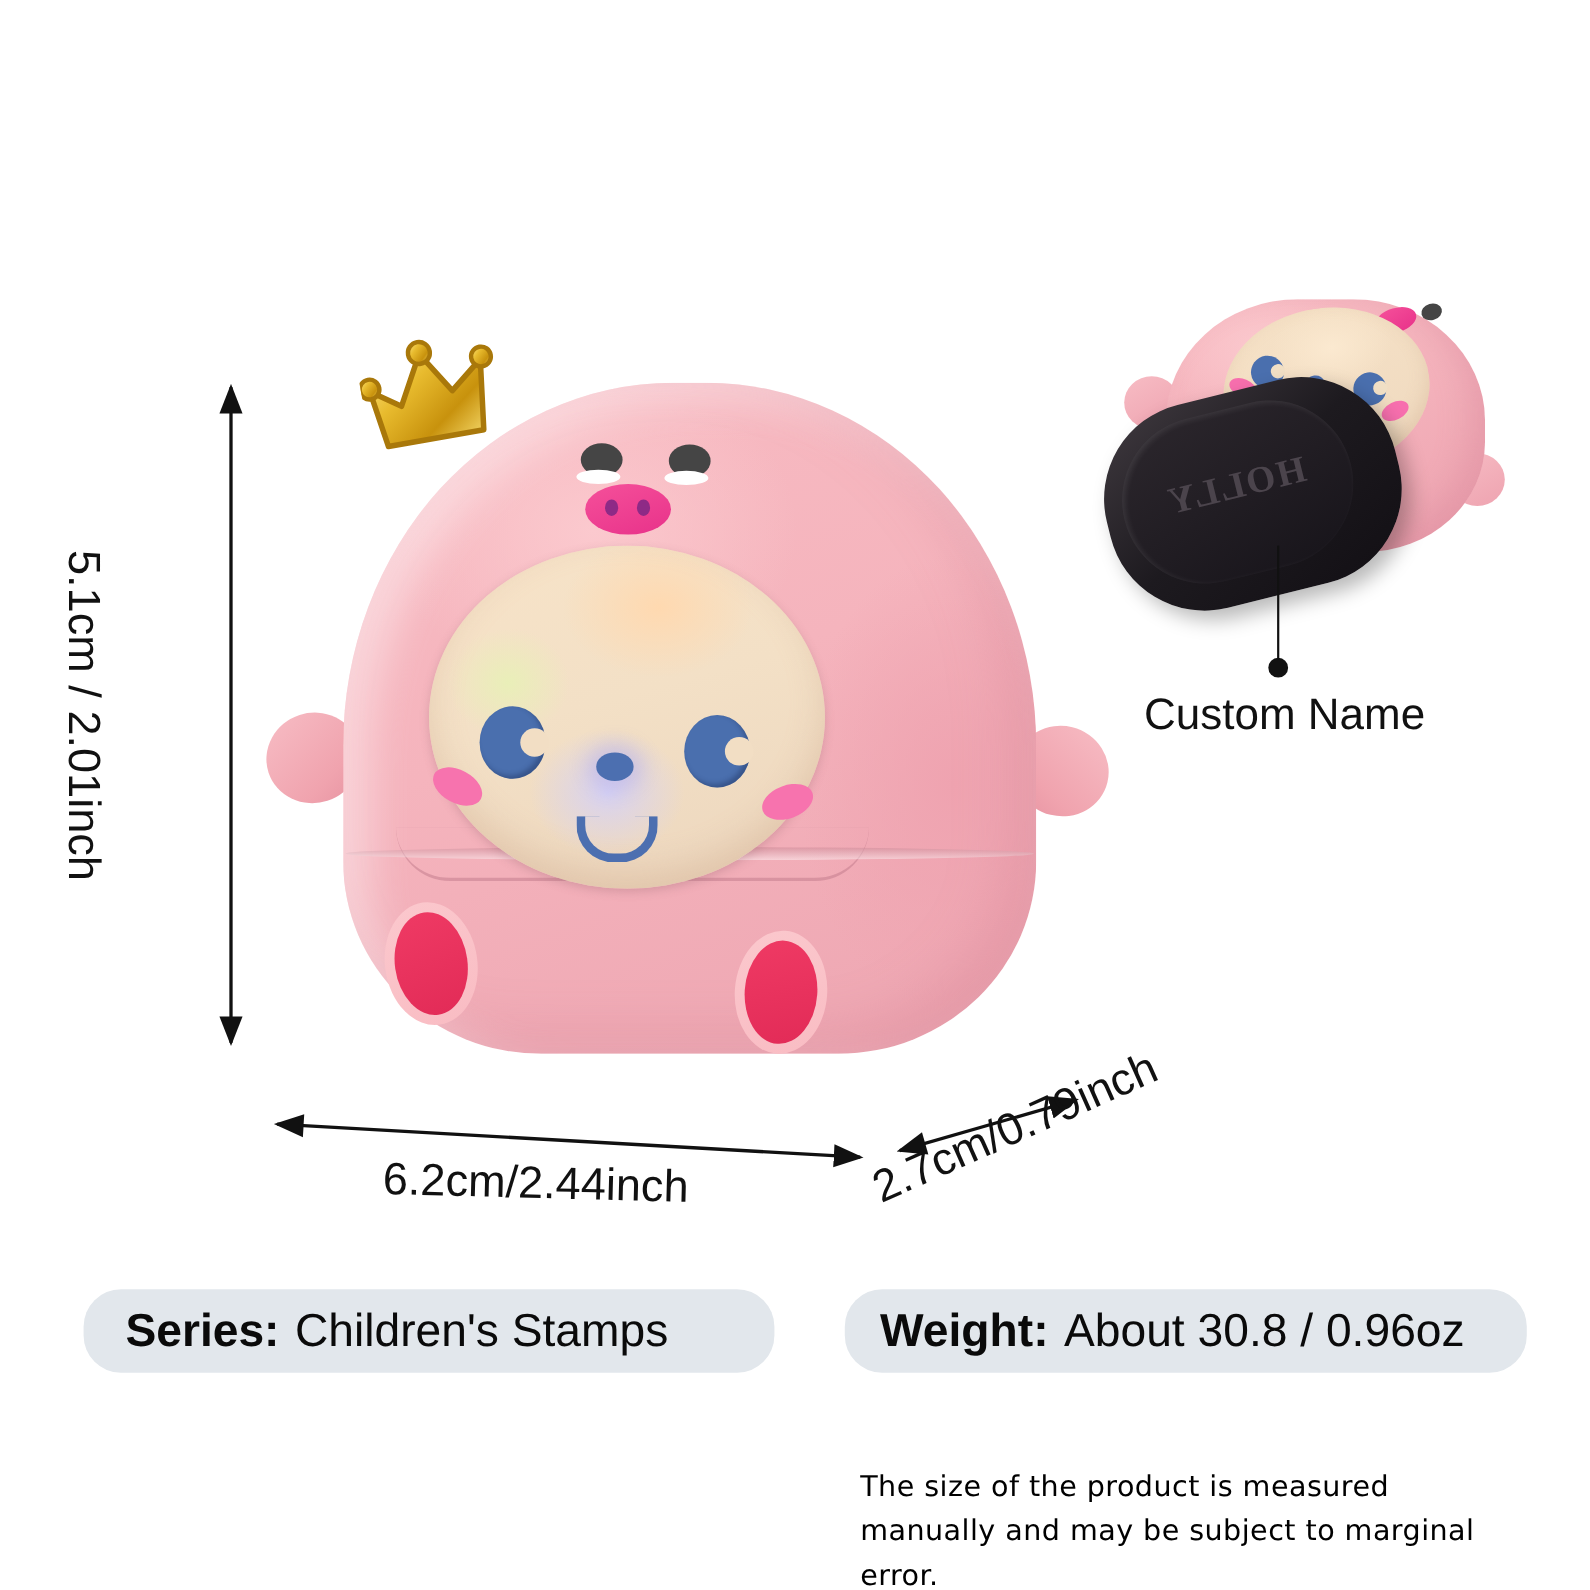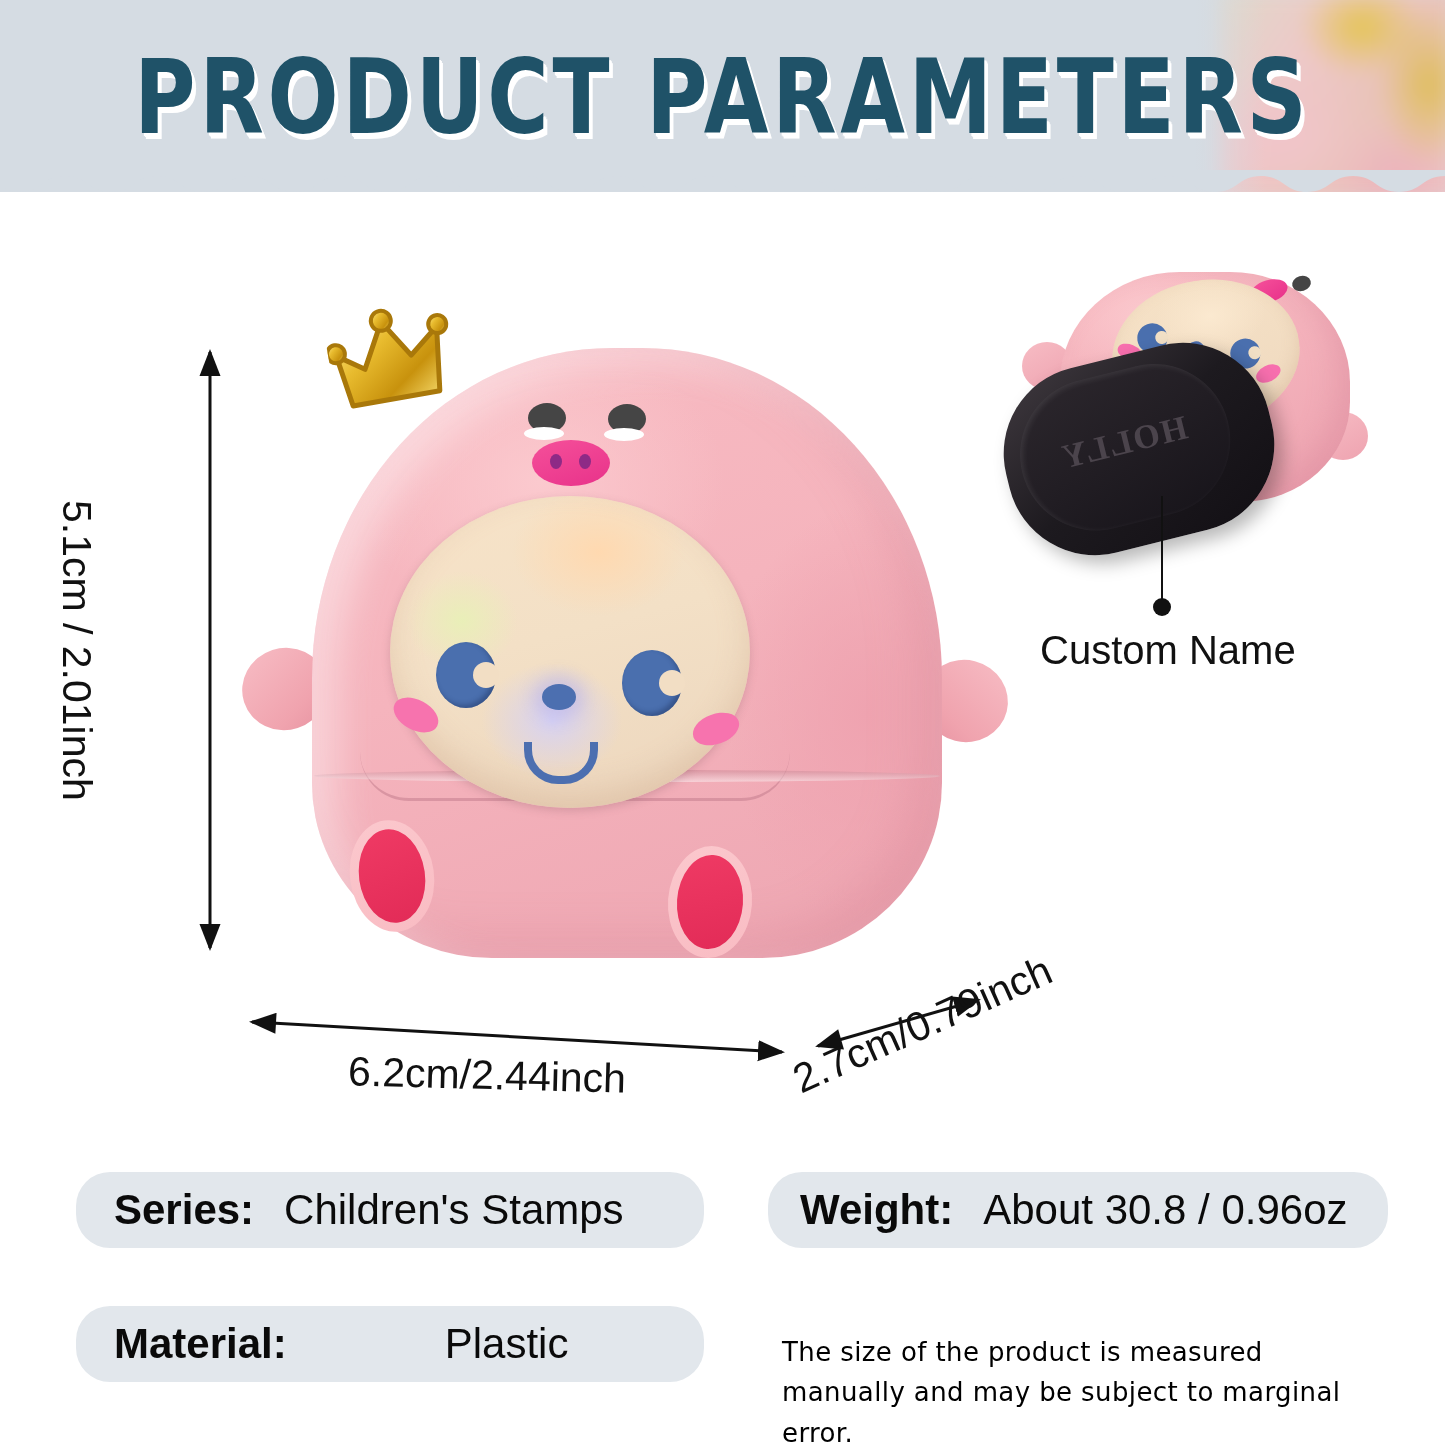--- a/index.html
+++ b/index.html
@@ -424,21 +424,20 @@
   }
 
   
   .spec-pill {
     position: absolute;
     background: #e2e7ec;
     border-radius: 34px;
     display: flex;
     align-items: center;
     box-sizing: border-box;
-    gap: 16px;
   }
   .spec-key {
     font-size: 42px;
     font-weight: bold;
     color: #0a0a0a;
     white-space: nowrap;
   }
   .spec-val {
     font-size: 42px;
     color: #0a0a0a;
@@ -459,44 +458,20 @@
     line-height: 1.55;
     letter-spacing: 0.4px;
     color: #000000;
   }
 </style>
 </head>
 <body>
 
 <div id="page">
 
-  <div class="header-band">
-    <div class="header-photo"></div>
-    <div class="header-photo-fade"></div>
-    <div class="header-title">PRODUCT PARAMETERS</div>
-    <svg class="header-scallop" viewBox="0 0 1445 22" preserveAspectRatio="none">
-      <path d="M0,0 L1445,0 L1445,6
-               C1422,6 1422,22 1399,22 C1376,22 1376,6 1353,6
-               C1330,6 1330,22 1307,22 C1284,22 1284,6 1261,6
-               C1238,6 1238,22 1215,22 C1192,22 1192,6 1169,6
-               C1146,6 1146,22 1123,22 C1100,22 1100,6 1077,6
-               C1054,6 1054,22 1031,22 C1008,22 1008,6 985,6
-               C962,6 962,22 939,22 C916,22 916,6 893,6
-               C870,6 870,22 847,22 C824,22 824,6 801,6
-               C778,6 778,22 755,22 C732,22 732,6 709,6
-               C686,6 686,22 663,22 C640,22 640,6 617,6
-               C594,6 594,22 571,22 C548,22 548,6 525,6
-               C502,6 502,22 479,22 C456,22 456,6 433,6
-               C410,6 410,22 387,22 C364,22 364,6 341,6
-               C318,6 318,22 295,22 C272,22 272,6 249,6
-               C226,6 226,22 203,22 C180,22 180,6 157,6
-               C134,6 134,22 111,22 C88,22 88,6 65,6
-               C42,6 42,22 19,22 C8,22 4,18 0,14 Z" fill="#d5dce3"></path>
-    </svg>
-  </div>
 
   <div class="main-product">
     <div class="arm arm-left"></div>
     <div class="arm arm-right"></div>
 
     <svg class="crown" viewBox="0 0 130 110">
       <defs>
         <linearGradient id="goldg" x1="0" y1="0" x2="1" y2="1">
           <stop offset="0%" stop-color="#ffe98a"></stop>
           <stop offset="35%" stop-color="#e8bb2e"></stop>
@@ -577,24 +552,20 @@
 
   <div class="dim-vert-label">5.1cm / 2.01inch</div>
   <div class="dim-h-label">6.2cm/2.44inch</div>
   <div class="dim-d-label">2.7cm/0.79inch</div>
 
   <div class="spec-pill pill-series">
     <span class="spec-key">Series:</span>
     <span class="spec-val spec-val-gap">Children's Stamps</span>
   </div>
 
-  <div class="spec-pill pill-material">
-    <span class="spec-key">Material:</span>
-    <span class="spec-val spec-val-spaced">Plastic</span>
-  </div>
 
   <div class="spec-pill pill-weight">
     <span class="spec-key">Weight:</span>
     <span class="spec-val spec-val-gap">About 30.8 / 0.96oz</span>
   </div>
 
   <div class="disclaimer">The size of the product is measured manually and may be subject to marginal error.</div>
 
 </div>
 

